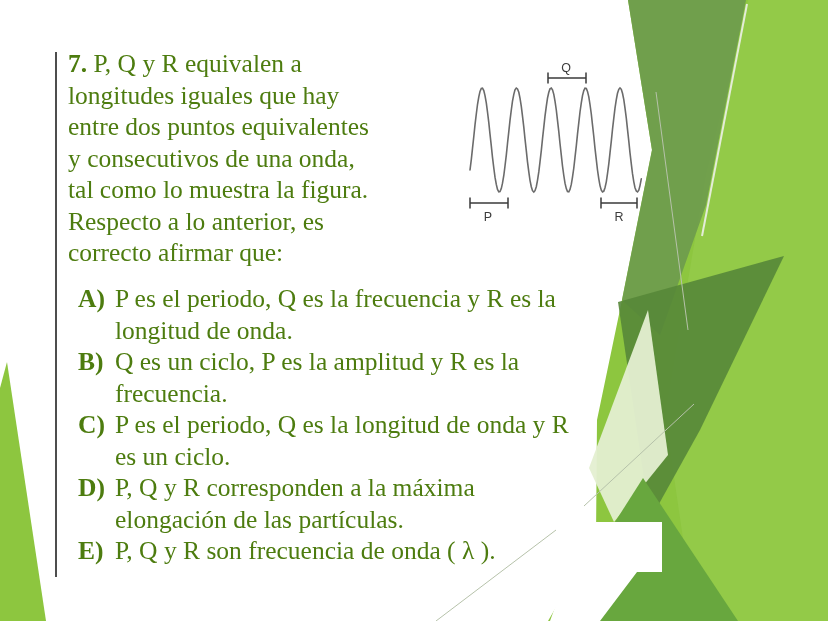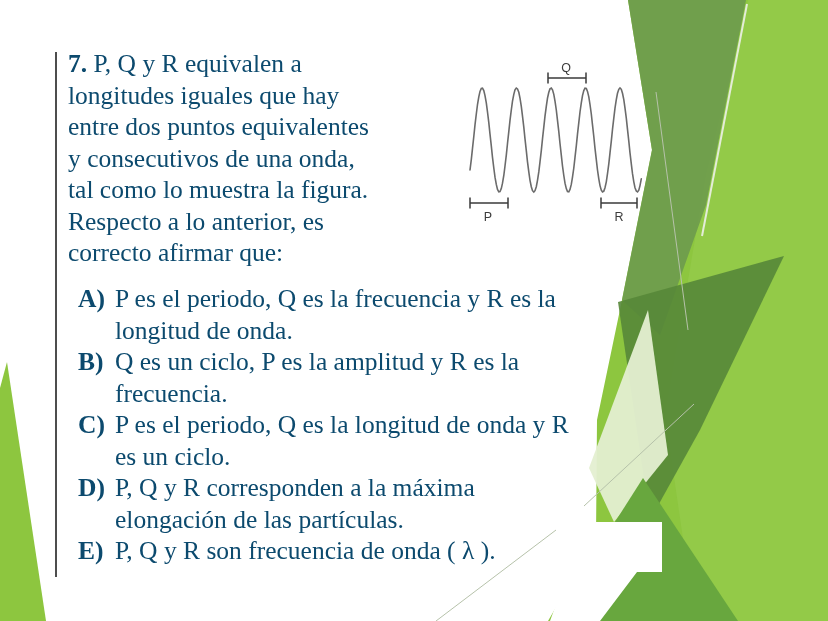--- a/index.html
+++ b/index.html
@@ -2,21 +2,21 @@
 <html><head>
 <meta charset="utf-8">
 <style>
   html,body{margin:0;padding:0;background:#ffffff;}
   #slide{
     position:relative;
     width:828px;height:621px;
     overflow:hidden;
     background:#ffffff;
     font-family:"Liberation Serif","DejaVu Serif",serif;
-    color:#0c4a6e;
+    color:#4d7c0f;
   }
   #bg-svg{position:absolute;left:0;top:0;width:828px;height:621px;}
   #content{position:absolute;left:0;top:0;width:828px;height:621px;}
   .vrule{
     position:absolute;left:55px;top:52px;width:2px;height:525px;
     background:#4d4d4d;
   }
   .question{
     position:absolute;left:68px;top:48px;width:395px;
     font-size:25.5px;line-height:31.5px;

